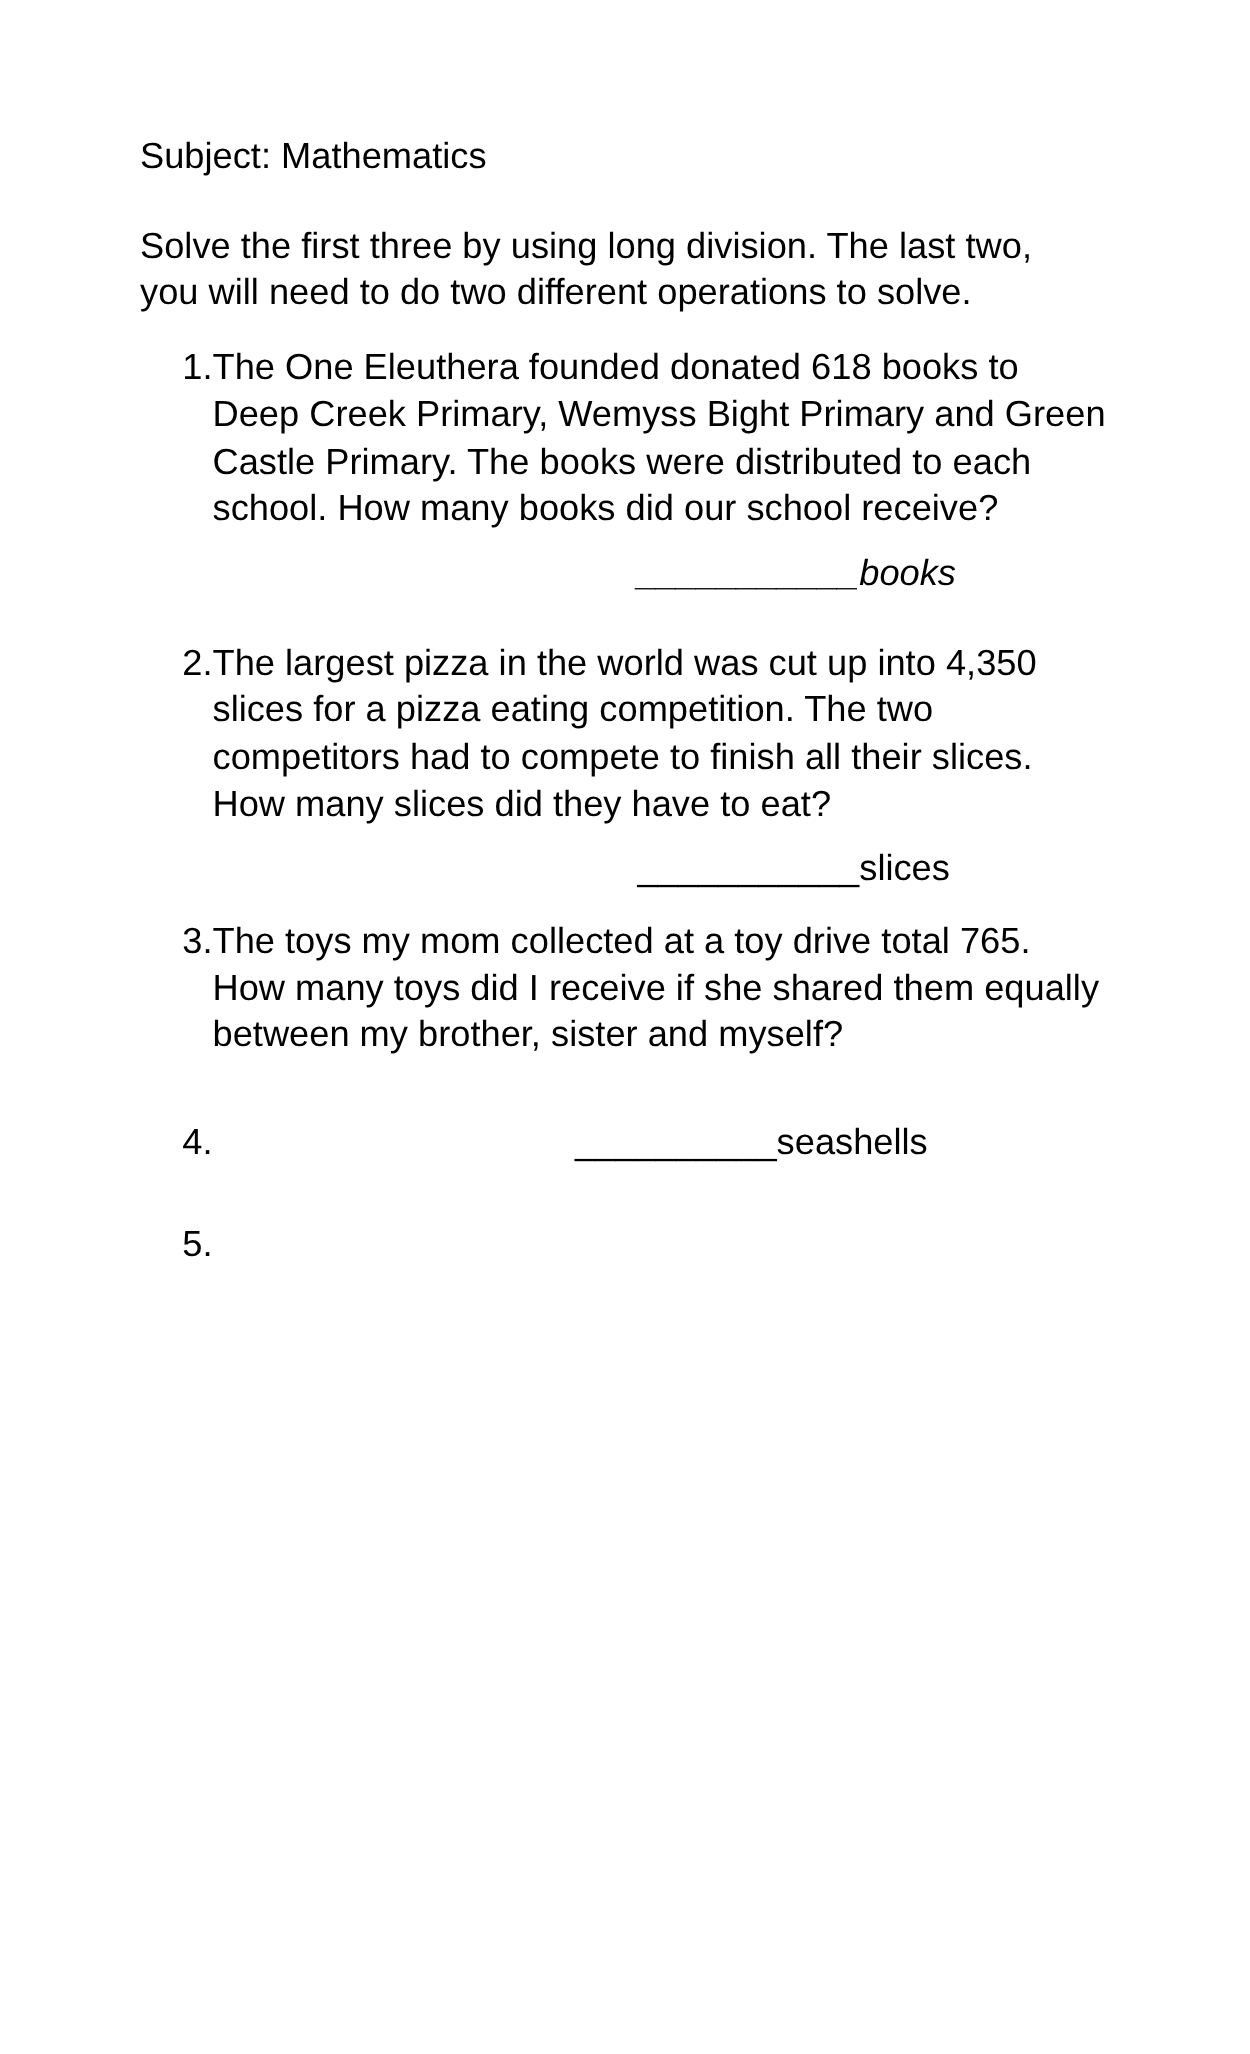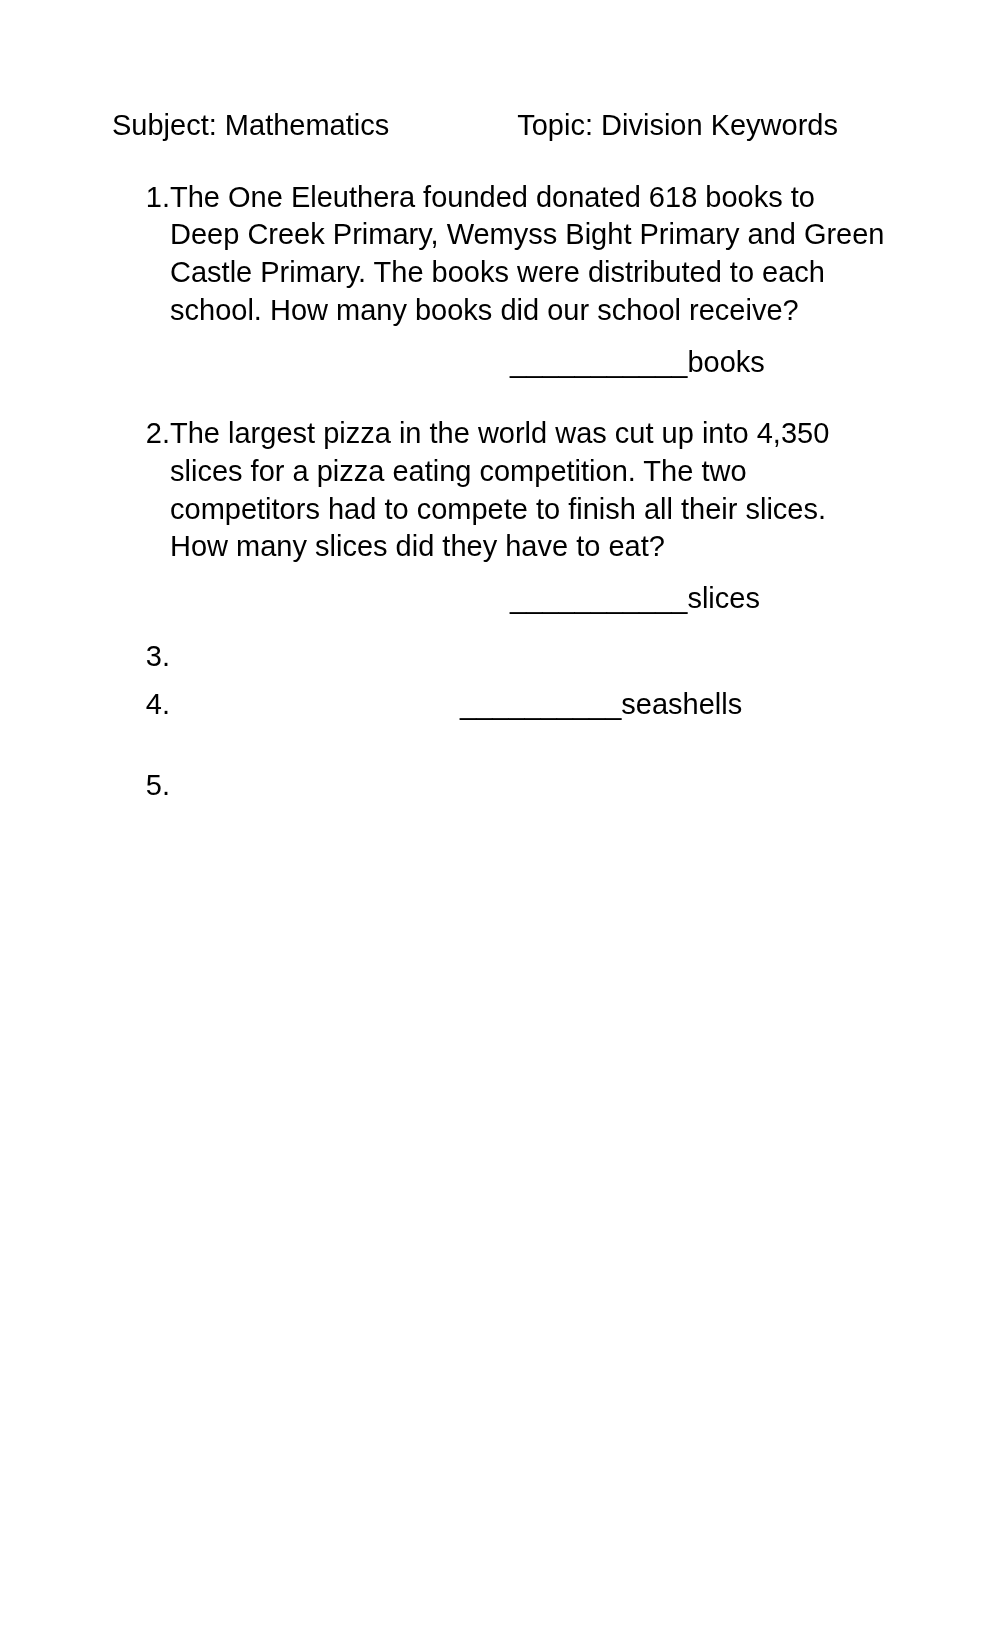--- a/index.html
+++ b/index.html
@@ -66,40 +66,40 @@
     display: block;
     max-width: 740px;
   }
   .answer-line {
     display: block;
     font-size: 29px;
     line-height: 1.30;
     margin-top: 14px;
     white-space: pre;
   }
-  .ans-indent-1 { padding-left: 340px; }
+  .ans-indent-1 { padding-left: 340px; font-style: italic; }
   .ans-indent-2 { padding-left: 340px; }
   .ans-indent-3 { padding-left: 282px; }
   .ans-indent-4 { padding-left: 290px; }
   .ans-indent-5 { padding-left: 330px; }
 
   .gap-sm { height: 20px; }
   .gap-md { height: 34px; }
   .gap-lg { height: 44px; }
 </style>
 </head>
 <body>
 
 <div class="page">
 
   <div class="header-row">
     <div class="subject">Subject: Mathematics</div>
-    <div class="topic">Topic: Division Keywords</div>
   </div>
 
+  <p class="instructions">Solve the first three by using long division. The last two, you will need to do two different operations to solve.</p>
 
   <ol class="questions">
 
     <li>
       <span class="qnum">1.</span>
       <span class="qtext">The One Eleuthera founded donated 618 books to Deep Creek Primary, Wemyss Bight Primary and Green Castle Primary. The books were distributed to each school. How many books did our school receive?</span>
       <span class="answer-line ans-indent-1">___________books</span>
     </li>
 
     <div class="gap-md"></div>
@@ -107,20 +107,21 @@
     <li>
       <span class="qnum">2.</span>
       <span class="qtext">The largest pizza in the world was cut up into 4,350 slices for a pizza eating competition. The two competitors had to compete to finish all their slices. How many slices did they have to eat?</span>
       <span class="answer-line ans-indent-2">___________slices</span>
     </li>
 
     <div class="gap-sm"></div>
 
     <li>
       <span class="qnum">3.</span>
+      <span class="qtext">The toys my mom collected at a toy drive total 765. How many toys did I receive if she shared them equally between my brother, sister and myself?</span>
     </li>
 
     <div class="gap-md"></div>
 
     <li>
       <span class="qnum">4.</span>
       <span class="answer-line ans-indent-4">__________seashells</span>
     </li>
 
     <div class="gap-lg"></div>

